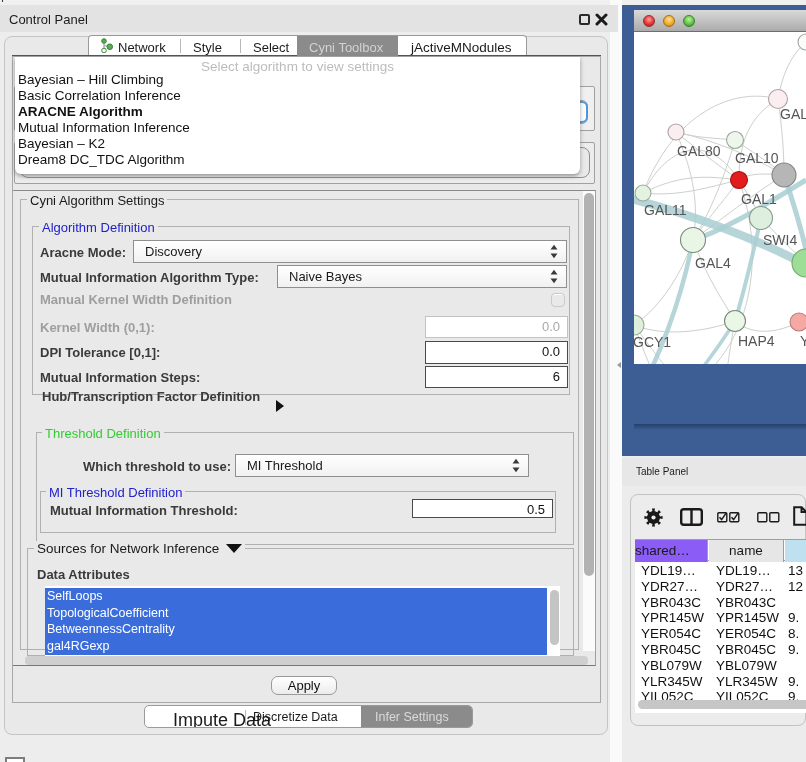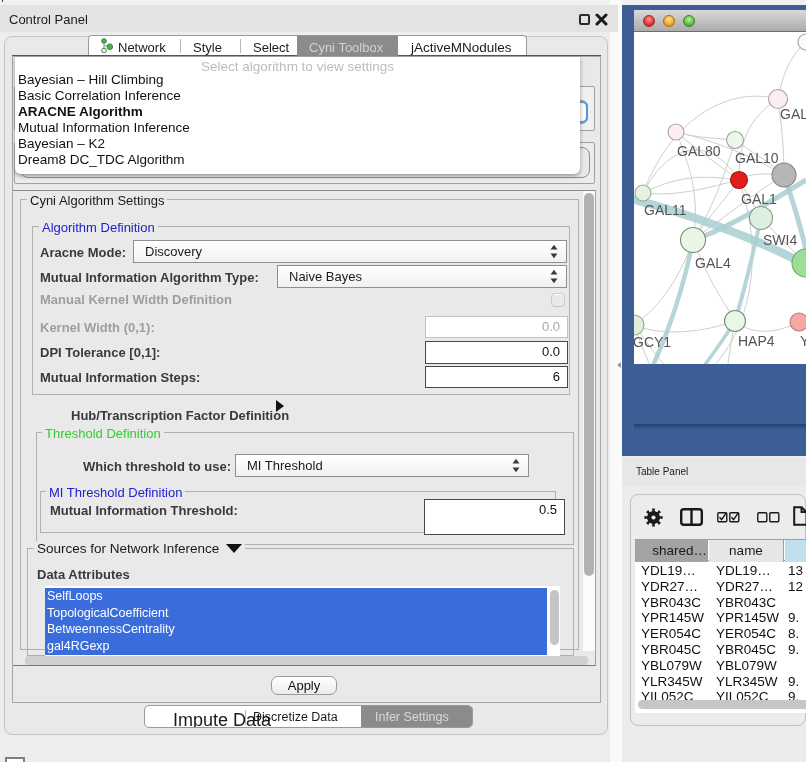--- a/index.html
+++ b/index.html
@@ -82,35 +82,35 @@
   </div>
   <div class="lbl dis abs" style="left:40px;top:292px;">Manual Kernel Width Definition</div>
   <div class="abs" style="left:551px;top:293px;width:14px;height:14px;background:#e9e9e9;border:1px solid #c9c9c9;border-radius:4px;box-shadow:inset 0 1px 0 #fff;"></div>
   <div class="lbl dis abs" style="left:40px;top:320px;">Kernel Width (0,1):</div>
   <div class="field" style="left:425px;top:316px;width:143px;height:22px;border:1px solid #c2c2c2;color:#a8a8a8;line-height:20px;font-weight:normal;">0.0</div>
   <div class="lbl abs" style="left:40px;top:345px;">DPI Tolerance [0,1]:</div>
   <div class="field" style="left:425px;top:341px;width:143px;height:23px;">0.0</div>
   <div class="lbl abs" style="left:40px;top:370px;">Mutual Information Steps:</div>
   <div class="field" style="left:425px;top:366px;width:143px;height:22px;">6</div>
 
-  <div class="lbl abs" style="left:42px;top:408px;margin-left:29px;">Hub/Transcription Factor Definition</div>
+  <div class="lbl abs" style="left:42px;top:389px;">Hub/Transcription Factor Definition</div>
   <div class="abs" style="left:276px;top:400px;width:0;height:0;border-left:8px solid #111;border-top:6px solid transparent;border-bottom:6px solid transparent;"></div>
 
   <div class="grp" style="left:36px;top:432px;width:538px;height:113px;border-color:#b0b0b0;"></div>
   <div class="grptitle" style="left:42px;top:426px;color:#33cc33;">Threshold Definition</div>
   <div class="lbl abs" style="left:83px;top:459px;">Which threshold to use:</div>
   <div class="combo" style="left:235px;top:454px;width:294px;height:23px;">MI Threshold
     <svg class="arr" viewBox="0 0 10 23">
         <path d="M5 4.2 L8.8 9.3 L1.2 9.3 Z M5 18.8 L8.8 13.7 L1.2 13.7 Z" fill="#3a3a3a"></path>
       </svg>
   </div>
   <div class="grp" style="left:40px;top:491px;width:516px;height:42px;border-color:#b0b0b0;"></div>
   <div class="grptitle" style="left:46px;top:485px;color:#2121cd;">MI Threshold Definition</div>
   <div class="lbl abs" style="left:50px;top:503px;">Mutual Information Threshold:</div>
-  <div class="field" style="left:424px;top:499px;width:141px;height:36px;">0.5</div>
+  <div class="field" style="left:412px;top:499px;width:141px;height:19px;">0.5</div>
 
   <div class="grp" style="left:27px;top:548px;width:547px;height:108px;border-color:#b0b0b0;"></div>
   <div class="grptitle" style="left:34px;top:541px;color:#1a1a1a;font-size:13.5px;">Sources for Network Inference <span style="display:inline-block;width:0;height:0;border-top:9px solid #111;border-left:8px solid transparent;border-right:8px solid transparent;margin-left:3px;"></span></div>
   <div class="lbl abs" style="left:37px;top:567px;">Data Attributes</div>
   <div class="abs" style="left:45px;top:586px;width:515px;height:70px;background:#fff;"></div>
   <div class="abs" style="left:45px;top:588px;width:502px;height:67px;background:#3a6ddb;font-size:12.5px;color:#fff;line-height:16.6px;padding-left:2px;overflow:hidden;">SelfLoops<br>TopologicalCoefficient<br>BetweennessCentrality<br>gal4RGexp</div>
   <div class="abs" style="left:550px;top:590px;width:9px;height:55px;background:#c4c4c4;border-radius:4.5px;"></div>
 
   <div class="abs" style="left:583px;top:191px;width:12px;height:460px;background:#fbfbfb;"></div>
   <div class="abs" style="left:584px;top:193px;width:10px;height:383px;background:#b2b2b2;border-radius:5px;"></div>
@@ -238,21 +238,21 @@
   <svg class="abs" style="left:757px;top:512px;" width="23" height="11" viewBox="0 0 23 11">
     <rect x="0.8" y="0.8" width="9" height="9" rx="1" fill="none" stroke="#1a1a1a" stroke-width="1.4"></rect>
     <rect x="12.8" y="0.8" width="9" height="9" rx="1" fill="none" stroke="#1a1a1a" stroke-width="1.4"></rect>
   </svg>
   <svg class="abs" style="left:793px;top:506px;" width="14" height="20" viewBox="0 0 14 20">
     <path d="M1.2 1.2 L8.5 1.2 L8.5 6 L13.5 6 L13.5 18.8 L1.2 18.8 Z M8.5 1.2 L13.5 6" fill="#ececec" stroke="#1a1a1a" stroke-width="2"></path>
   </svg>
 
   <div class="abs" style="left:635px;top:539px;width:171px;height:174px;background:#fff;overflow:hidden;">
     <div class="abs" style="left:0;top:0;width:171px;height:22px;border-top:1px solid #9e9e9e;border-bottom:1px solid #9e9e9e;">
-      <div class="abs" style="left:0;top:0;width:73px;height:22px;background:#a3a3a3;border-right:1px solid #9e9e9e;text-align:right;font-size:13.5px;color:#1a1a1a;line-height:21px;">shared…</div>
+      <div class="abs" style="left:0;top:0;width:73px;height:22px;background:#8b5cf6;border-right:1px solid #9e9e9e;text-align:left;font-size:13.5px;color:#1a1a1a;line-height:21px;">shared…</div>
       <div class="abs" style="left:74px;top:0;width:75px;height:22px;background:#e6e6e6;border-right:1px solid #9e9e9e;text-align:center;font-size:13.5px;color:#1a1a1a;line-height:21px;">name</div>
       <div class="abs" style="left:150px;top:0;width:21px;height:22px;background:#bfe0ee;"></div>
     </div>
     <div class="abs" style="left:6px;top:24px;font-size:13.5px;color:#111;line-height:15.8px;">YDL19…<br>YDR27…<br>YBR043C<br>YPR145W<br>YER054C<br>YBR045C<br>YBL079W<br>YLR345W<br>YIL052C</div>
     <div class="abs" style="left:81px;top:24px;font-size:13.5px;color:#111;line-height:15.8px;">YDL19…<br>YDR27…<br>YBR043C<br>YPR145W<br>YER054C<br>YBR045C<br>YBL079W<br>YLR345W<br>YIL052C</div>
     <div class="abs" style="left:153px;top:24px;font-size:13.5px;color:#111;line-height:15.8px;">13<br>12<br>&nbsp;<br>9.<br>8.<br>9.<br>&nbsp;<br>9.<br>9.</div>
     <div class="abs" style="left:3px;top:161px;width:168px;height:9px;background:#c6c6c6;border-radius:4.5px 0 0 4.5px;"></div>
   </div>
 
 </div>

